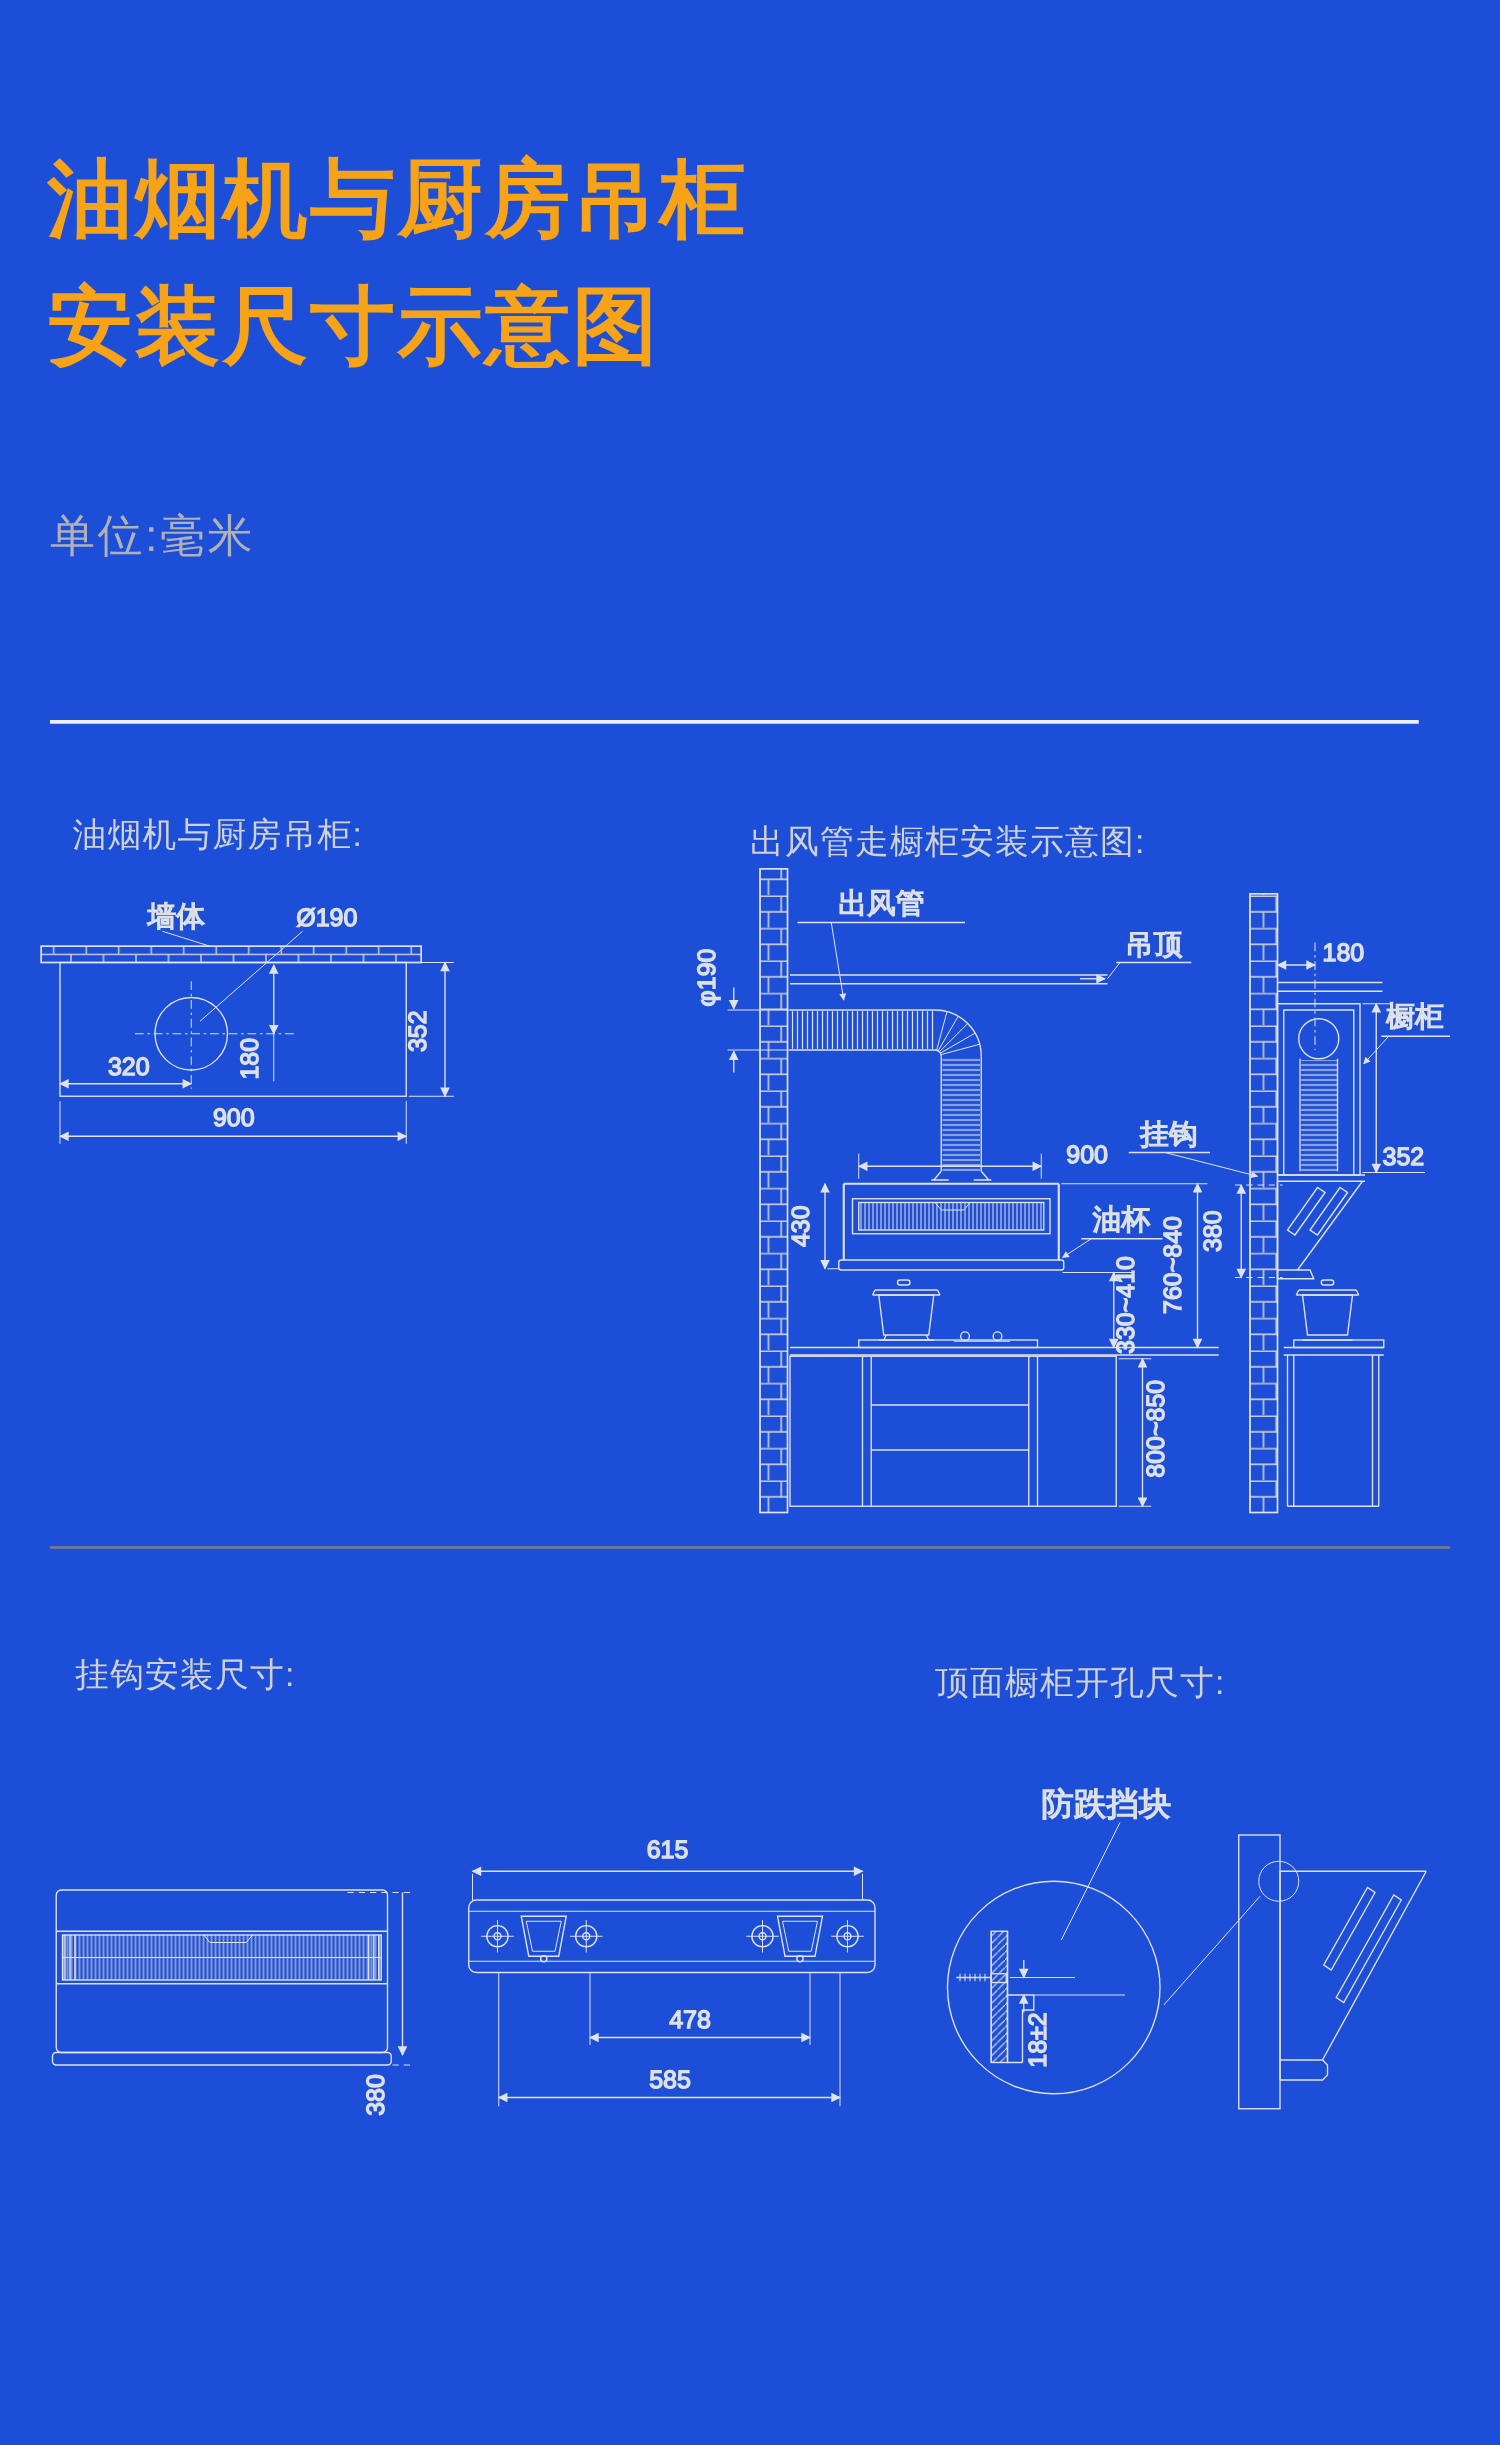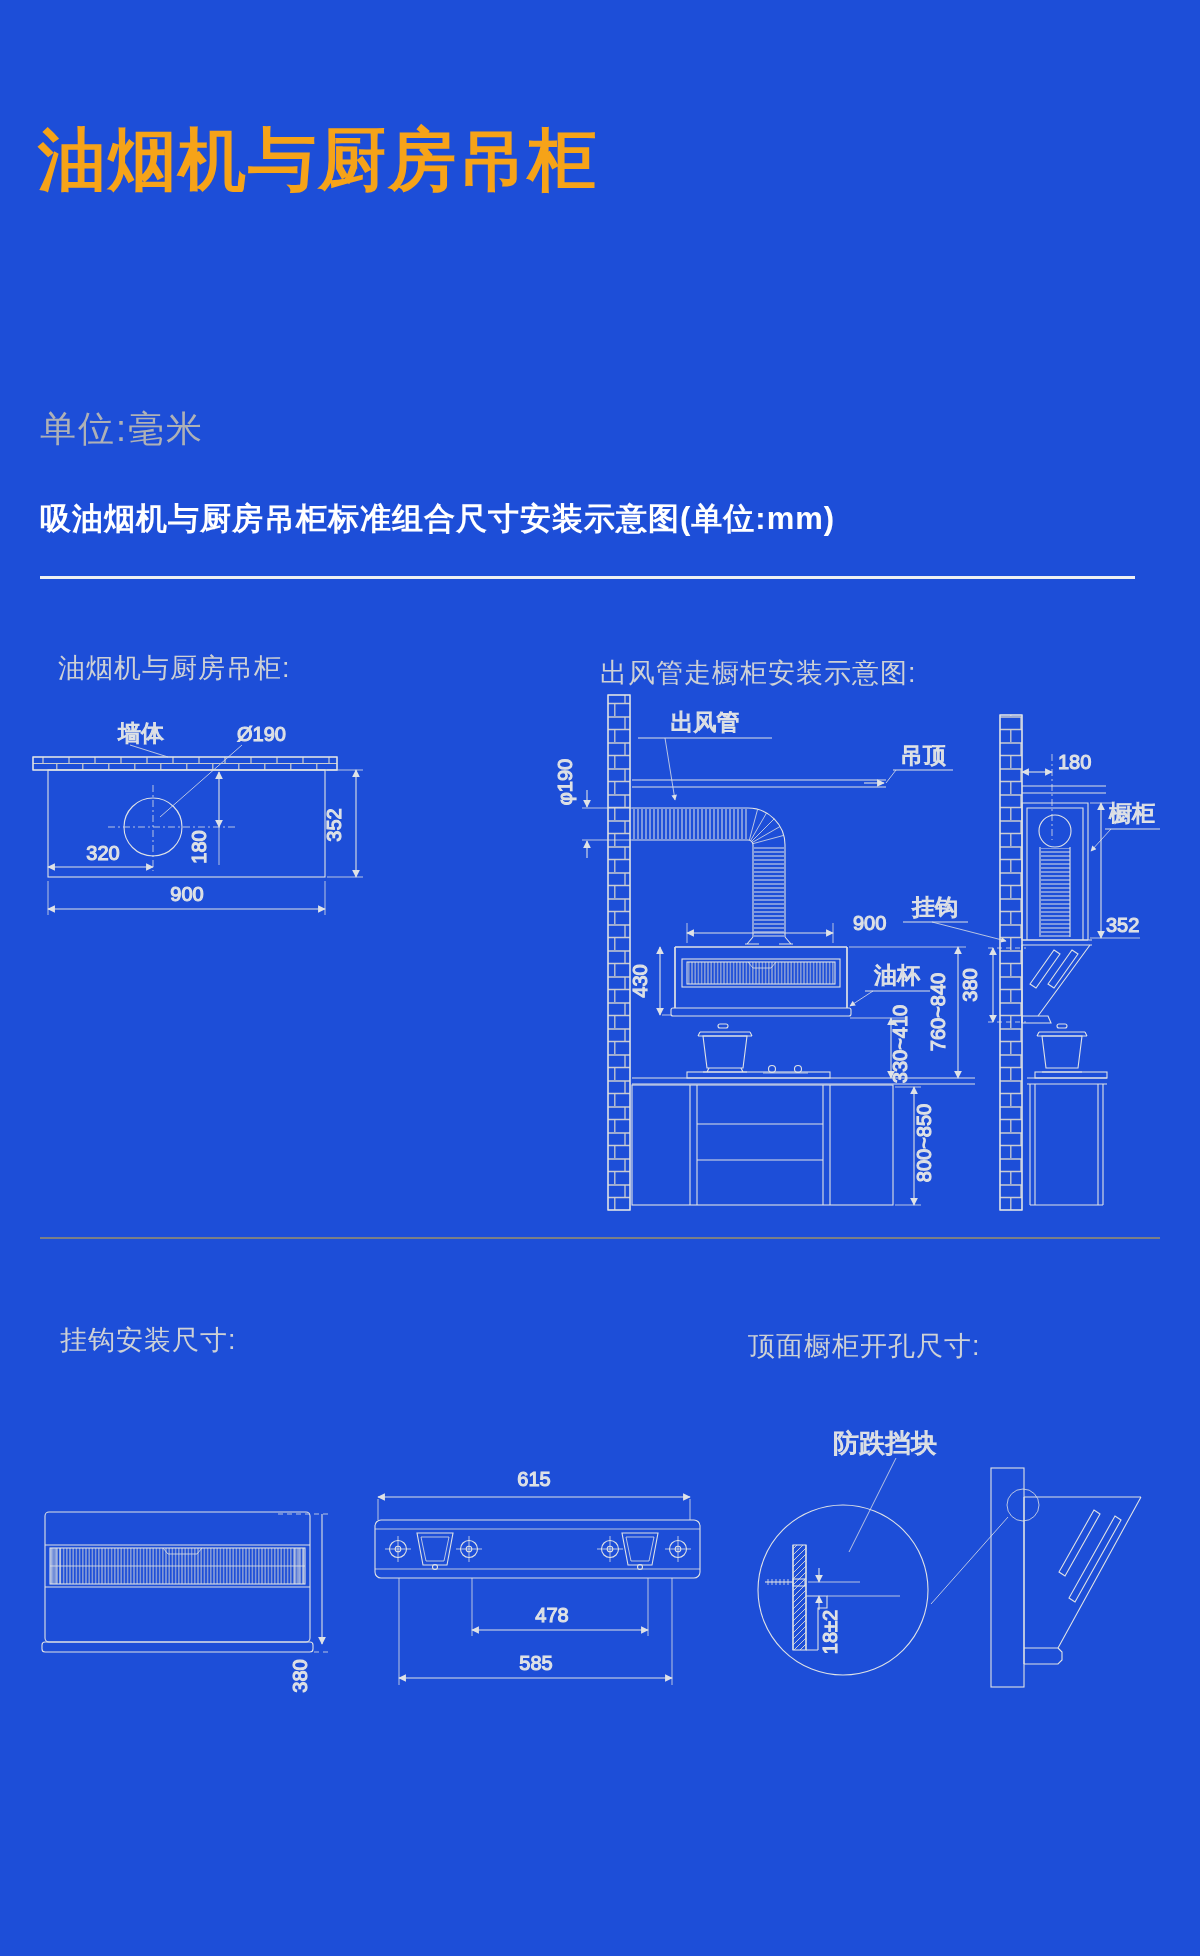--- a/index.html
+++ b/index.html
@@ -49,23 +49,23 @@
         <path d="M0,2H6" stroke="#dfe2e6" stroke-width="1"></path>
       </pattern>
       <pattern id="hat" width="6" height="6" patternUnits="userSpaceOnUse">
         <path d="M0,6L6,0" stroke="#c9ccd1" stroke-width="1"></path>
       </pattern>
     </defs>
   </svg>
 
   <div class="abs title">
     <div>油烟机与厨房吊柜</div>
+    <div>安装尺寸示意图</div>
   </div>
   <div class="abs unit">单位:毫米</div>
-  <div class="abs sect">吸油烟机与厨房吊柜标准组合尺寸安装示意图(单位:mm)</div>
   <div class="abs rule1"></div>
   <div class="abs sub" style="left:58px;top:650px;">油烟机与厨房吊柜:</div>
   <div class="abs sub" style="left:600px;top:655px;">出风管走橱柜安装示意图:</div>
   <div class="abs rule2"></div>
   <div class="abs sub" style="left:60px;top:1322px;">挂钩安装尺寸:</div>
   <div class="abs sub" style="left:748px;top:1328px;">顶面橱柜开孔尺寸:</div>
 
   <svg style="left:30px;top:705px;" width="340" height="250" viewBox="0 0 340 250">
     <g class="ln">
       <text class="cn" x="88" y="36">墙体</text>

